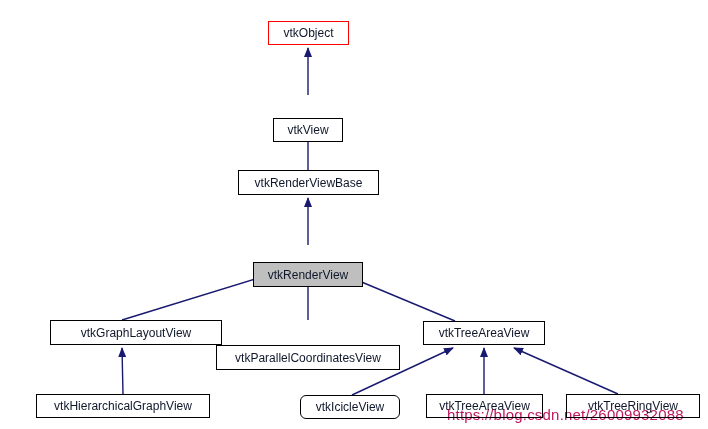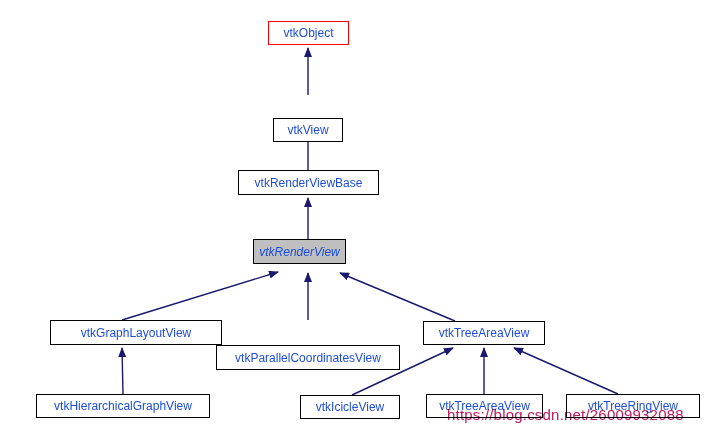--- a/index.html
+++ b/index.html
@@ -10,34 +10,34 @@
     font-family:"Liberation Sans", sans-serif;
     overflow:hidden;
   }
   svg.edges { position:absolute; left:0; top:0; width:708px; height:429px; }
   .node {
     position:absolute;
     display:flex; align-items:center; justify-content:center;
     box-sizing:border-box;
     border:1px solid #000000;
     background:#ffffff;
-    color:#1d4ed8;
+    color:#0f172a;
     font-size:12px;
     white-space:nowrap;
     z-index:2;
   }
   #n-vtkObject              { left:268px; top:21px;  width:81px;  height:24px; border-color:#ff0000; }
   #n-vtkView                { left:273px; top:96px;  width:70px;  height:24px;margin-top:22px; }
   #n-vtkRenderViewBase      { left:238px; top:170px; width:141px; height:25px; }
-  #n-vtkRenderView          { left:253px; top:239px; width:93px; height:25px; background:#bfbfbf; border-width:1.5px;font-style:italic; }
+  #n-vtkRenderView          { left:253px; top:262px; width:110px; height:25px; background:#bfbfbf; border-width:1.5px; }
   #n-vtkGraphLayoutView     { left:50px;  top:320px; width:172px; height:25px; }
   #n-vtkParallelCoordinatesView { left:216px; top:320px; width:184px; height:25px;margin-top:25px; }
   #n-vtkTreeAreaView        { left:423px; top:321px; width:122px; height:24px; }
   #n-vtkHierarchicalGraphView { left:36px; top:394px; width:174px; height:24px; }
-  #n-vtkIcicleView          { left:300px; top:395px; width:100px; height:24px; }
+  #n-vtkIcicleView          { left:300px; top:395px; width:100px; height:24px;border-radius:6px; }
   #n-vtkTreeMapView         { left:426px; top:394px; width:117px; height:24px; }
   #n-vtkTreeRingView        { left:566px; top:394px; width:134px; height:24px; }
   .watermark {
     position:absolute;
     left:447px; top:406px;
     font-size:15px;
     color:#be185d;
     white-space:nowrap;
     mix-blend-mode:multiply;
     z-index:3;

